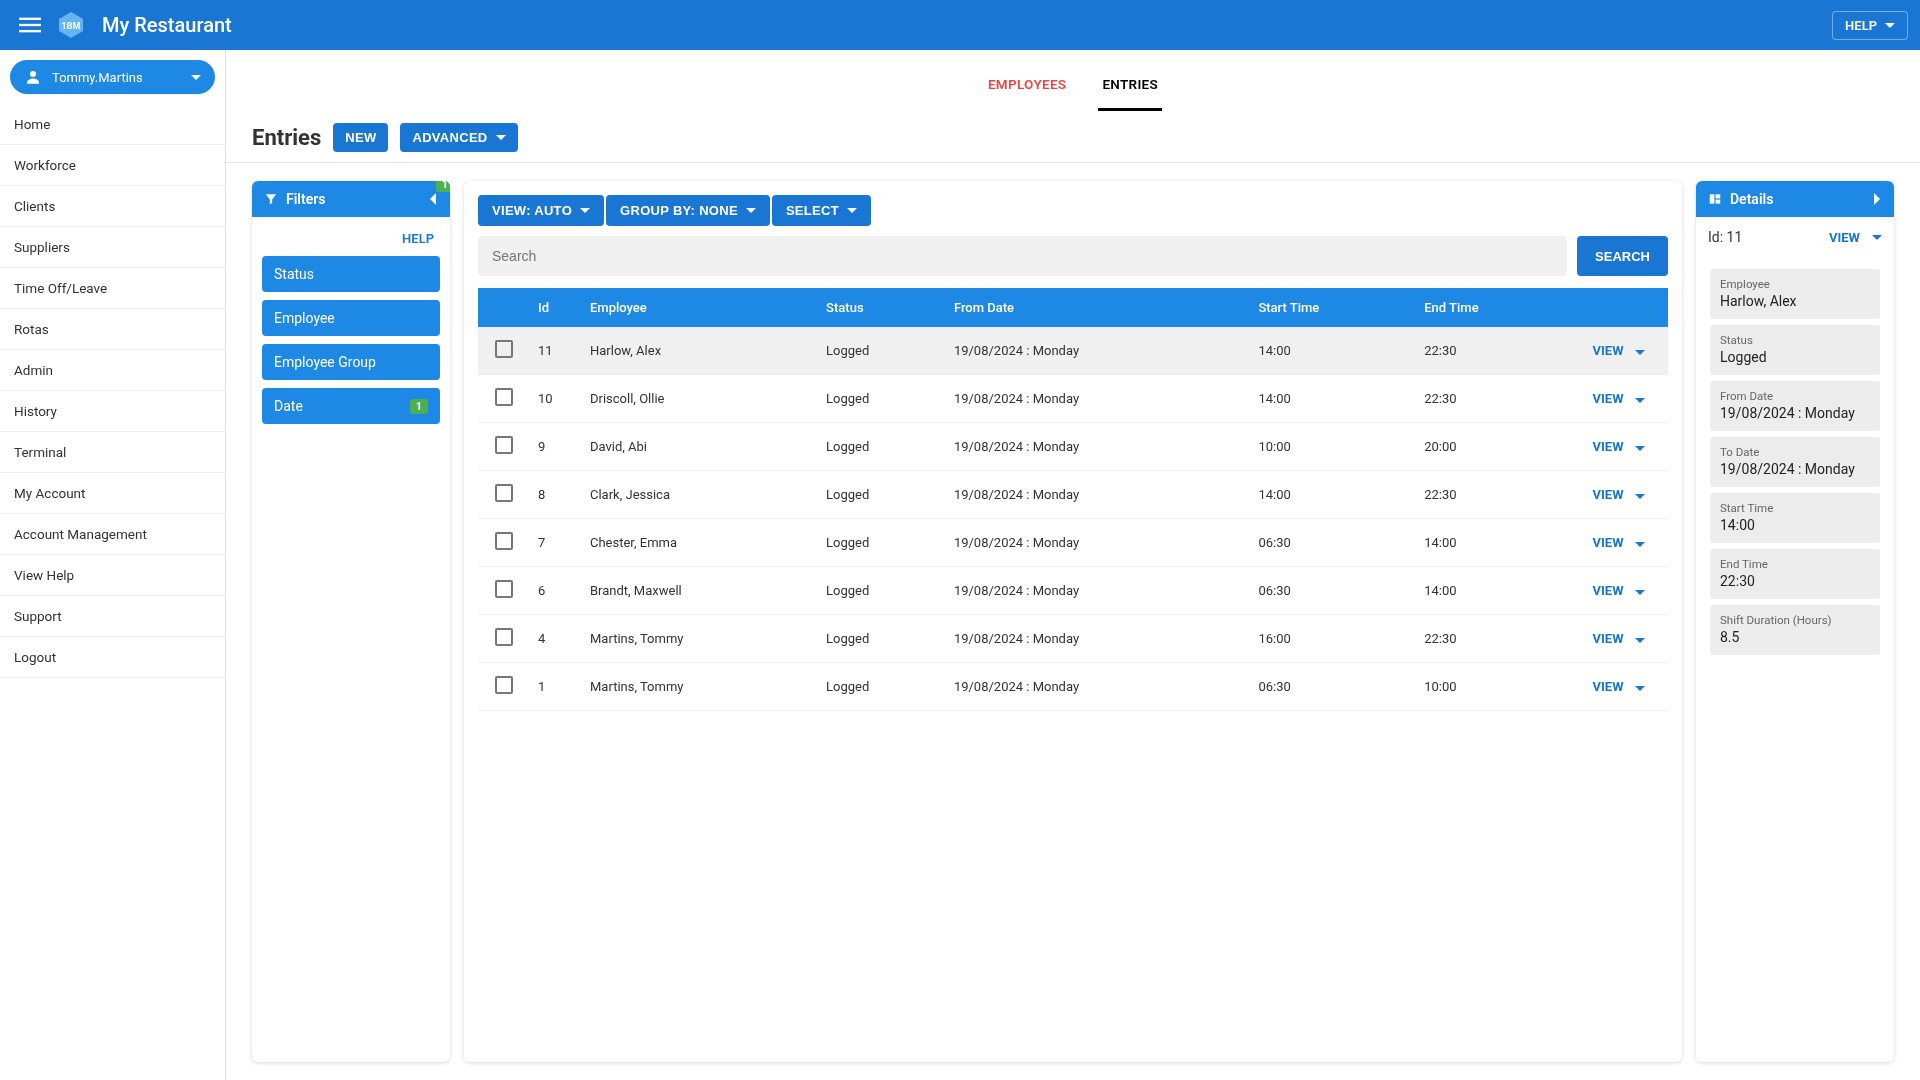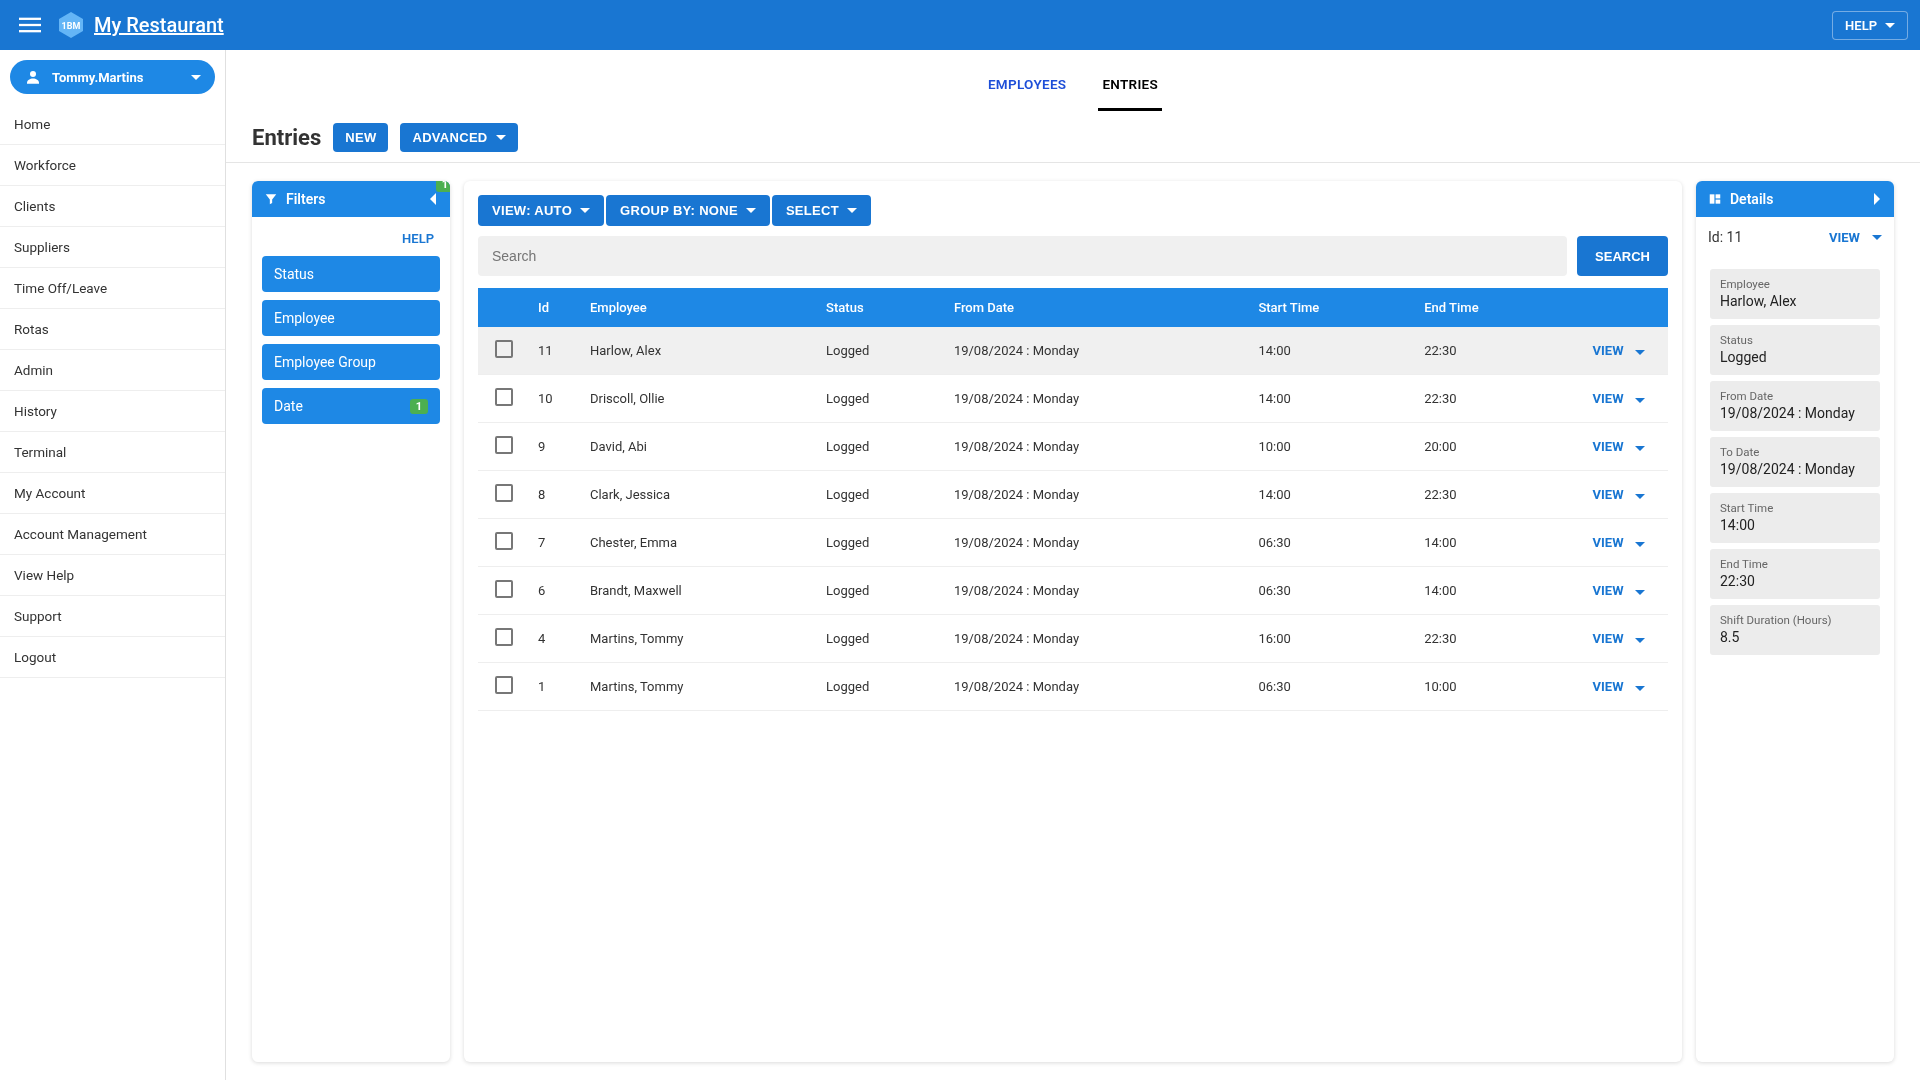--- a/index.html
+++ b/index.html
@@ -1,29 +1,29 @@
 <!DOCTYPE html>
 <html><head>
 <meta charset="utf-8">
 <style>
 * { margin: 0; padding: 0; box-sizing: border-box; }
 body { font-family: -apple-system, BlinkMacSystemFont, "Segoe UI", Roboto, Arial, sans-serif; font-size: 14px; color: #333; background: #fff; }
 .app-bar { background: #1976d2; color: #fff; height: 50px; display: flex; align-items: center; padding: 0 12px; }
 .app-bar .menu-btn { width: 36px; height: 36px; display:flex; align-items:center; justify-content:center; cursor:pointer;}
 .app-bar .logo { width: 34px; height: 34px; margin: 0 6px; display:flex; align-items:center; justify-content:center;}
-.app-bar .title { font-size: 20px; font-weight: 500; margin-left: 0; flex:1;text-decoration:underline;}
+.app-bar .title { font-size: 20px; font-weight: 500; margin-left: 8px; flex:1;}
 .help-btn { display:flex; align-items:center; gap:8px; background: #1976d2; border:1px solid rgba(255,255,255,0.4); padding: 6px 12px; border-radius:4px; font-weight:600; font-size:13px; cursor:pointer;}
 .layout { display:flex; height: calc(100vh - 50px);}
 .sidebar { width: 226px; flex-shrink:0; border-right:1px solid #e0e0e0; background:#fff; overflow-y:auto;}
 .user-pill { margin: 10px; background:#1e88e5; color:#fff; border-radius: 20px; padding: 8px 14px; display:flex; align-items:center; gap:10px; cursor:pointer;}
-.user-pill .name { flex:1; font-weight:700; font-size:13px;}
+.user-pill .name { flex:1; font-weight:400; font-size:13px;}
 .nav-item { padding: 12px 14px; border-bottom:1px solid #eee; cursor:pointer; font-size:13.5px;}
 .main { flex:1; display:flex; flex-direction:column; overflow:hidden;}
 .tabs { display:flex; justify-content:center; gap: 28px; padding-top: 18px;}
-.tab { padding: 8px 4px 16px; font-weight:600; font-size:13.5px; color:#1d4ed8; cursor:pointer; letter-spacing:0.3px;}
+.tab { padding: 8px 4px 16px; font-weight:600; font-size:13.5px; color:#ef4444; cursor:pointer; letter-spacing:0.3px;}
 .tab.active { color:#000; border-bottom: 3px solid #000;}
 .page-header { display:flex; align-items:center; gap:12px; padding: 12px 26px 10px; border-bottom:1px solid #e5e5e5;}
 .page-header h1 { font-size: 22px; font-weight:700;}
 .btn { background:#1976d2; color:#fff; border:none; border-radius:4px; padding:8px 14px; font-weight:600; font-size:13px; cursor:pointer; display:inline-flex; align-items:center; gap:8px; letter-spacing:0.3px;}
 .btn.small{ padding:7px 12px;}
 .content-row { display:flex; gap:14px; padding: 18px 26px; flex:1; min-height:0;}
 .panel { background:#fff; border-radius:6px; box-shadow: 0 1px 4px rgba(0,0,0,0.15); display:flex; flex-direction:column; overflow:hidden;}
 .filters-panel { width: 198px; flex-shrink:0;}
 .details-panel { width: 198px; flex-shrink:0;}
 .center-panel { flex:1; min-width:0;}

